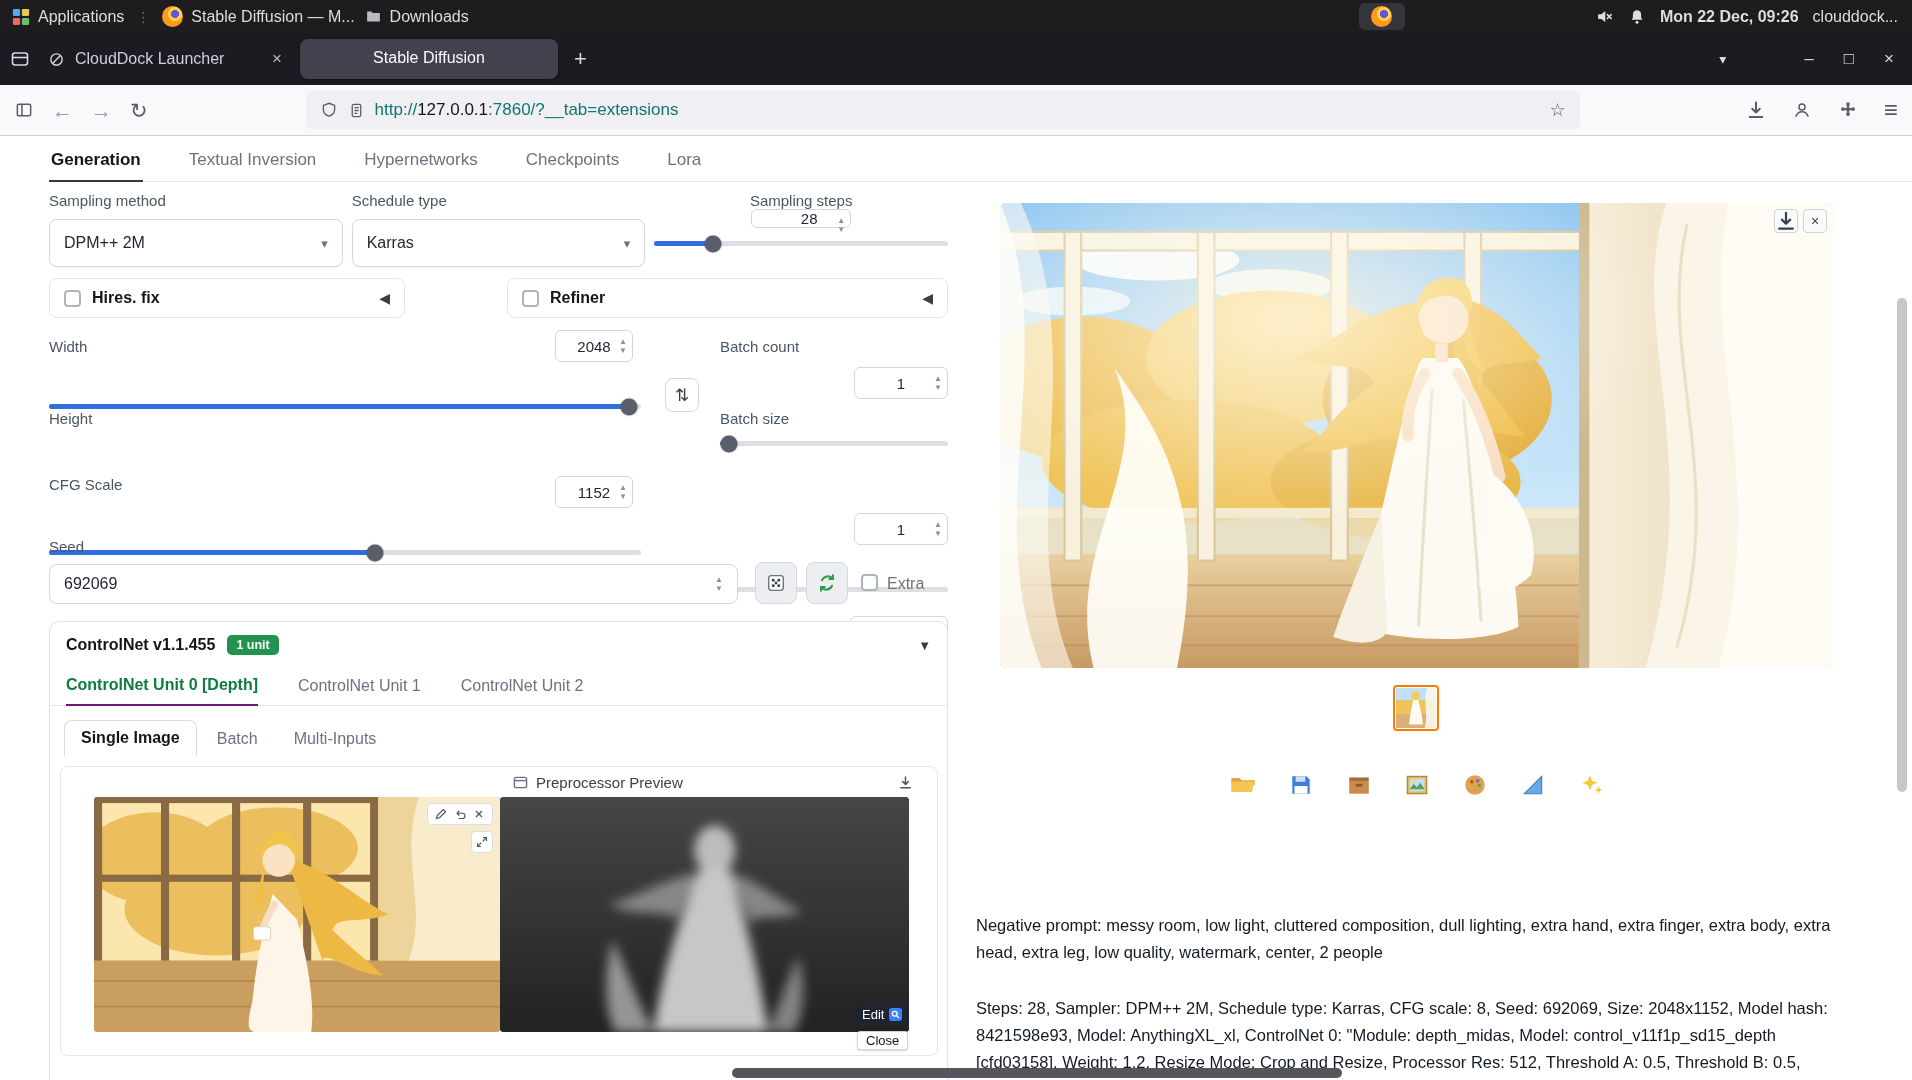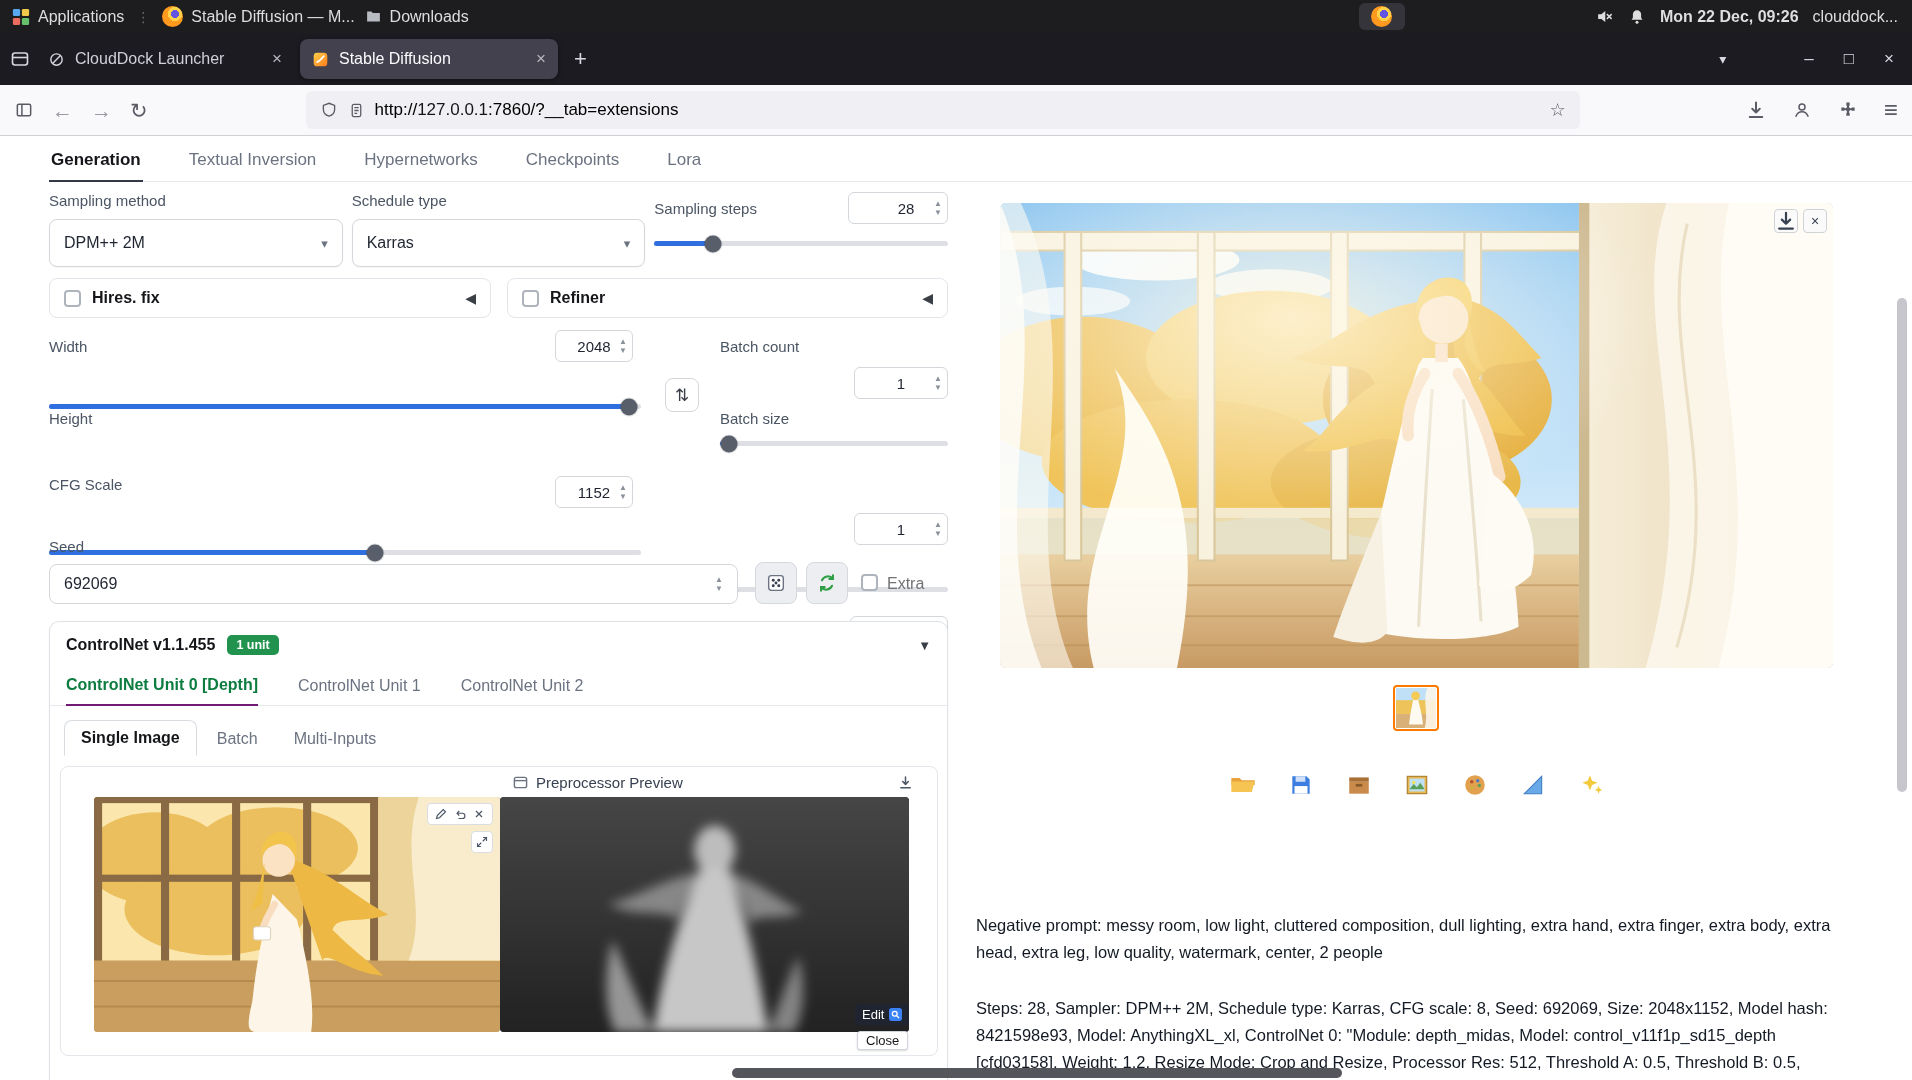--- a/index.html
+++ b/index.html
@@ -10,54 +10,54 @@
   .sysbar .sep{color:#6a6a70;font-size:14px;margin:0 2px;}
   .sys-item{display:flex;align-items:center;gap:8px;cursor:default;white-space:nowrap;text-align:center;}
   .ff{width:21px;height:21px;border-radius:50%;background:radial-gradient(circle at 62% 38%,#6455e0 0 22%,#ffd24a 23% 38%,#ff9a1f 39% 70%,#f4543c 100%);flex:0 0 auto;}
   .ff-task{margin-left:auto;width:46px;height:27px;background:#34343a;border-radius:6px;display:flex;align-items:center;justify-content:center;}
   .sys-right{margin-left:180px;display:flex;align-items:center;gap:14px;padding-right:2px;}
   .sys-right .clock{font-weight:700;}
 
   
   .tabbar{height:52px;background:#1c1b22;display:flex;align-items:center;padding:0 10px;color:#cfcfd8;font-size:16px;gap:6px;}
   .btab{width:258px;height:40px;border-radius:8px;display:flex;align-items:center;gap:10px;padding:0 12px;white-space:nowrap;overflow:hidden;}
-  .btab.active{background:#42414d;color:#fbfbfe;box-shadow:0 1px 4px rgba(0,0,0,.45);}
+  .btab.active{background:#42414d;color:#fbfbfe;box-shadow:0 1px 4px rgba(0,0,0,.45);flex-direction:column;}
   .btab .tclose{margin-left:auto;font-size:17px;color:#b9b9c3;}
   .newtab{font-size:22px;color:#d8d8e0;padding:0 10px;}
   .tb-right{margin-left:auto;display:flex;align-items:center;gap:30px;padding-right:8px;color:#d8d8e0;}
   .tb-right .chev{margin-right:48px;font-size:14px;}
   .winbtn{font-size:17px;}
 
   
   .navbar{height:51px;background:#f9f9fb;border-bottom:1px solid #d0d0d7;display:flex;align-items:center;padding:0 14px;gap:18px;color:#5b5b66;}
   .nav-ic{font-size:21px;line-height:1;color:#5b5b66;}
   .nav-ic.dim{color:#9a9aa5;}
   .urlbar{margin-left:140px;width:1274px;height:38px;background:#f0f0f4;border-radius:6px;display:flex;align-items:center;gap:10px;padding:0 14px;font-size:17px;}
-  .urlbar .scheme,.urlbar .rest{color:#000000;}
+  .urlbar .scheme,.urlbar .rest{color:#0f766e;}
   .urlbar .host{color:#15141a;}
   .urlbar .star{margin-left:auto;font-size:18px;color:#5b5b66;}
   .nav-right{margin-left:auto;display:flex;align-items:center;gap:26px;}
 
   
   .content{position:relative;height:944px;background:#fff;overflow:hidden;}
   .gtabs{position:absolute;left:49px;right:0;top:2px;height:44px;display:flex;gap:44px;border-bottom:1px solid #e6e8eb;}
   .gtab{padding:12px 2px;font-size:17px;color:#6b7280;}
   .gtab.active{color:#15161a;font-weight:700;border-bottom:2px solid #343a44;margin-bottom:-1px;}
 
   .left-panel{position:absolute;left:49px;top:50px;width:899px;height:894px;}
   .right-panel{position:absolute;left:976px;top:50px;width:903px;height:894px;}
   .abs{position:absolute;}
 
   .flabel{font-size:15px;color:#4b5563;}
   .lp-row1{position:absolute;top:6px;left:0;width:899px;display:flex;gap:9px;}
   .fcol{width:294px;}
   .fcol .flabel{display:block;margin-bottom:10px;}
   .dropdown{height:48px;background:#fff;border:1px solid #d3d7dc;border-radius:8px;display:flex;align-items:center;padding:0 14px;font-size:16px;color:#1f2430;box-shadow:0 1px 2px rgba(0,0,0,.04);}
   .caret{margin-left:auto;color:#6b7280;font-size:13px;}
-  .steps-head{display:flex;align-items:center;justify-content:space-between;height:32px;}
+  .steps-head{display:flex;align-items:center;justify-content:space-between;height:32px;flex-direction:column;}
 
   .numbox{height:32px;background:#fff;border:1px solid #d3d7dc;border-radius:6px;display:flex;align-items:center;justify-content:center;font-size:15px;color:#1f2430;position:relative;}
   .numbox .stepper{position:absolute;right:5px;top:7px;display:flex;flex-direction:column;gap:1px;color:#8a9099;font-size:8px;line-height:1;}
   .numbox.inrow{width:100px;padding-left:16px;}
 
   .slider{height:5px;border-radius:3px;background:#dddfe4;position:relative;}
   .slider .sfill{position:absolute;left:0;top:0;height:100%;border-radius:3px;background:#2f6fe0;}
   .slider .sknob{position:absolute;top:50%;transform:translate(-50%,-50%);width:17px;height:17px;border-radius:50%;background:#585f6b;box-shadow:0 0 0 1px rgba(0,0,0,.12);}
 
   .acc{position:absolute;top:92px;height:40px;border:1px solid #e2e5ea;border-radius:8px;display:flex;align-items:center;padding:0 14px;gap:11px;background:#fff;}
@@ -257,21 +257,21 @@
               </span>
           </div>
         </div>
         <div class="slider" style="margin-top:17px">
           <div class="sfill" style="width:20%"></div>
             <div class="sknob" style="left:20%"></div>
         </div>
       </div>
     </div>
 
-    <div class="acc" style="left:0;width:442px">
+    <div class="acc" style="left:0;width:356px">
       <span class="cb"></span>
       <span class="acc-label">Hires. fix</span>
       <span class="acc-arrow">◀</span>
     </div>
     <div class="acc" style="left:458px;width:441px">
       <span class="cb"></span>
       <span class="acc-label">Refiner</span>
       <span class="acc-arrow">◀</span>
     </div>
 

